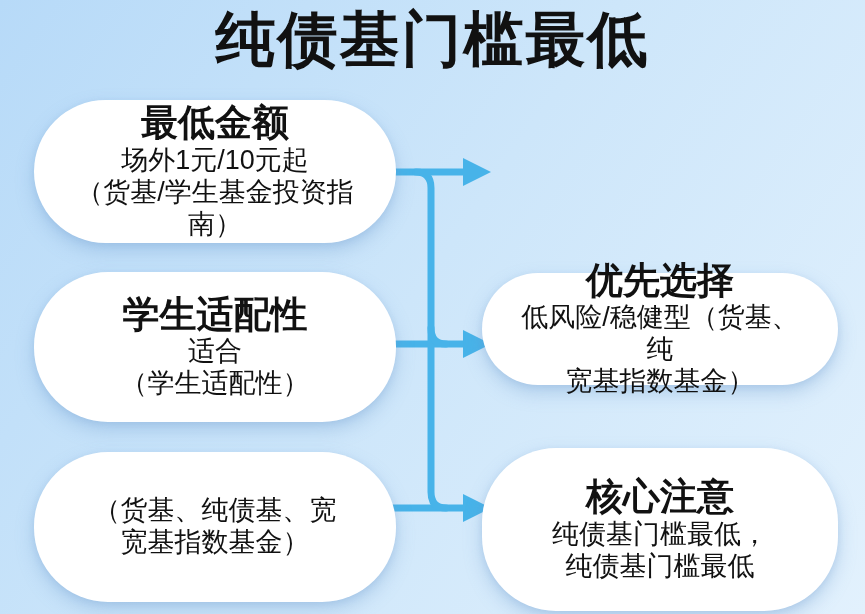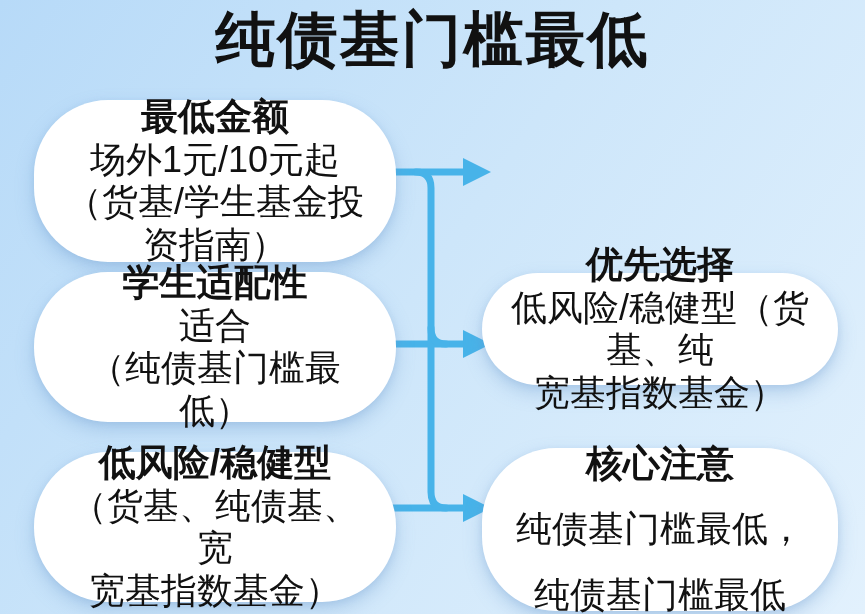--- a/index.html
+++ b/index.html
@@ -42,34 +42,34 @@
     text-align:center;
     padding:8px 26px;
   }
   .pill .heading{
     font-size:37px;
     font-weight:900;
     color:var(--text);
     line-height:1.15;
   }
   .pill .line{
-    font-size:36px;
+    font-size:27px;
     font-weight:400;
     color:var(--text);
     line-height:1.18;
   }
   .muted{color:var(--muted-text);}
   
-  .box-l1{left:34px;top:100px;width:362px;height:162px;}
+  .box-l1{left:34px;top:100px;width:362px;height:143px;}
   .box-l2{left:34px;top:272px;width:362px;height:150px;align-items:center;}
   .box-l3{left:34px;top:452px;width:362px;height:150px;}
   
   .box-r1{left:482px;top:98px;width:356px;height:148px;}
   .box-r2{left:482px;top:273px;width:356px;height:112px;}
-  .box-r3{left:482px;top:448px;width:356px;height:163px;gap:23px;}
+  .box-r3{left:482px;top:448px;width:356px;height:163px;}
   .connector{
     position:absolute;
     left:0;top:0;
     width:865px;height:614px;
     pointer-events:none;
   }
   .connector path{
     stroke:var(--connector);
     stroke-width:7;
     fill:none;
@@ -97,25 +97,24 @@
 
   <article class="pill box-l1">
     <div class="heading">最低金额</div>
     <div class="line">场外1元/10元起</div>
     <div class="line">（货基/学生基金投资指南）</div>
   </article>
 
   <article class="pill box-l2">
     <div class="heading">学生适配性</div>
     <div class="line">适合</div>
-    <div class="line">（纯债基门槛最低）</div>
+    <div class="line">（学生适配性）</div>
   </article>
 
   <article class="pill box-l3">
-    <div class="heading">低风险/稳健型</div>
     <div class="line">（货基、纯债基、宽</div>
     <div class="line">宽基指数基金）</div>
   </article>
 
 
   <article class="pill box-r2">
     <div class="heading">优先选择</div>
     <div class="line">低风险/稳健型（货基、纯</div>
     <div class="line">宽基指数基金）</div>
   </article>

